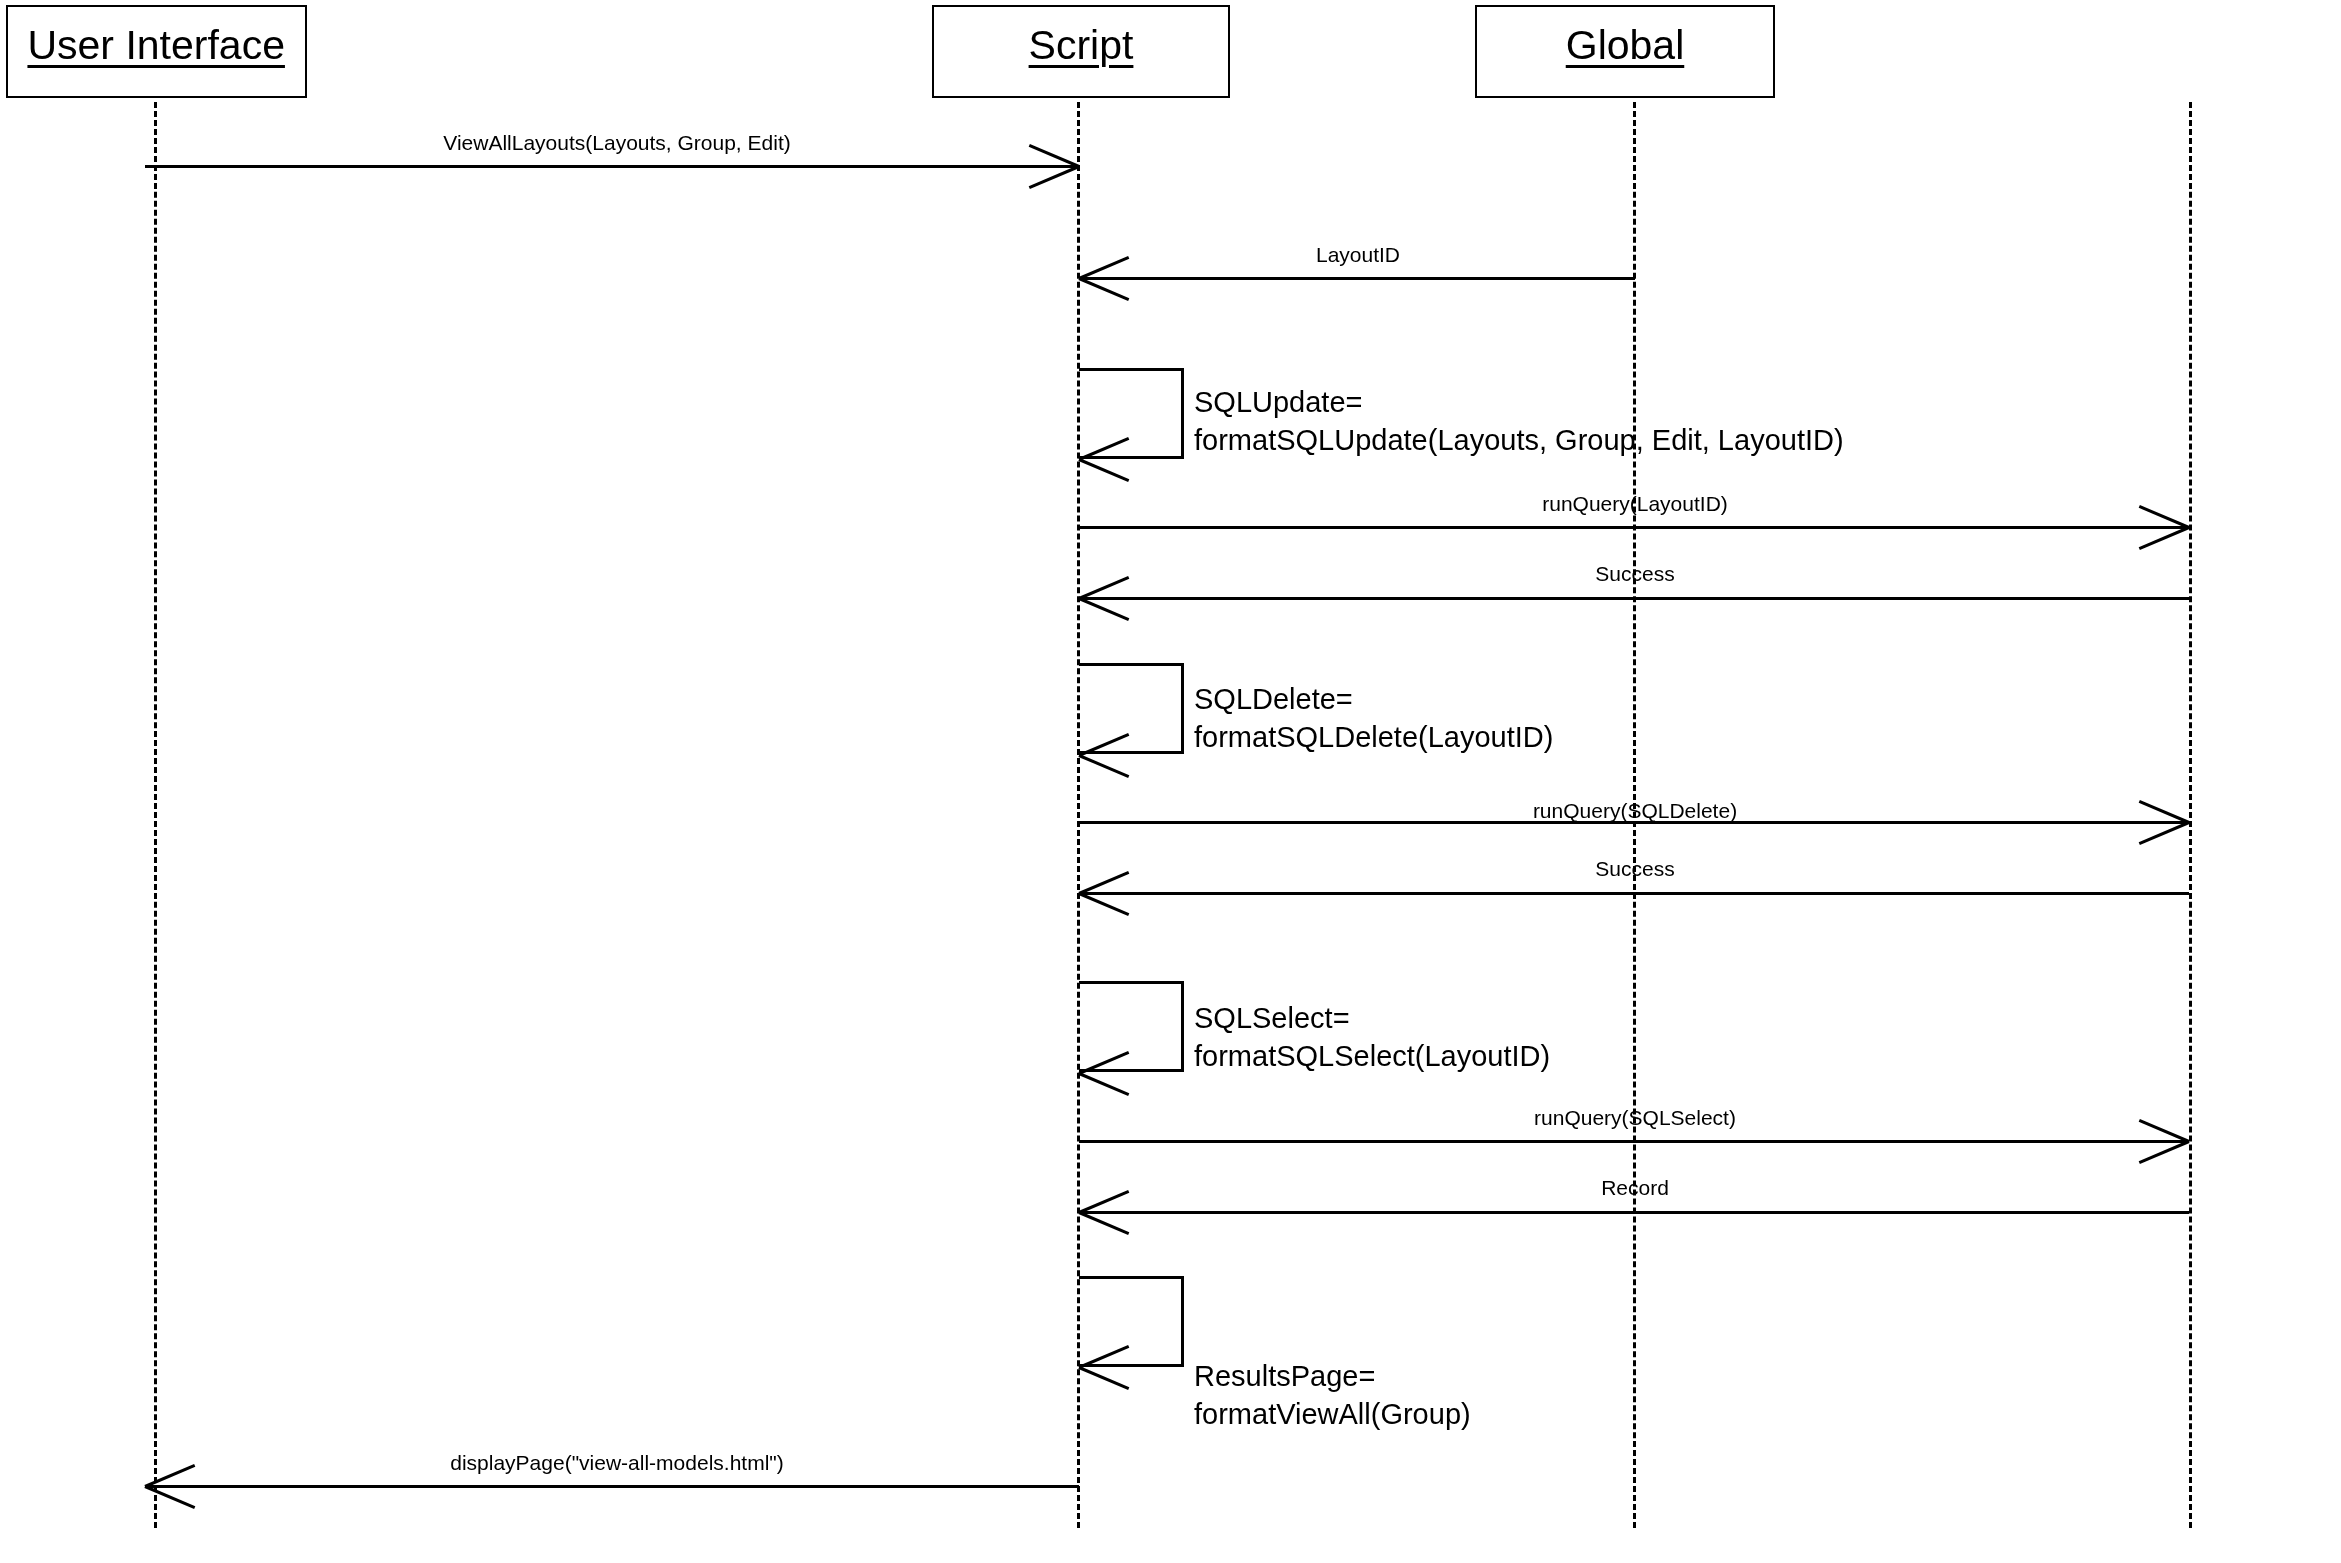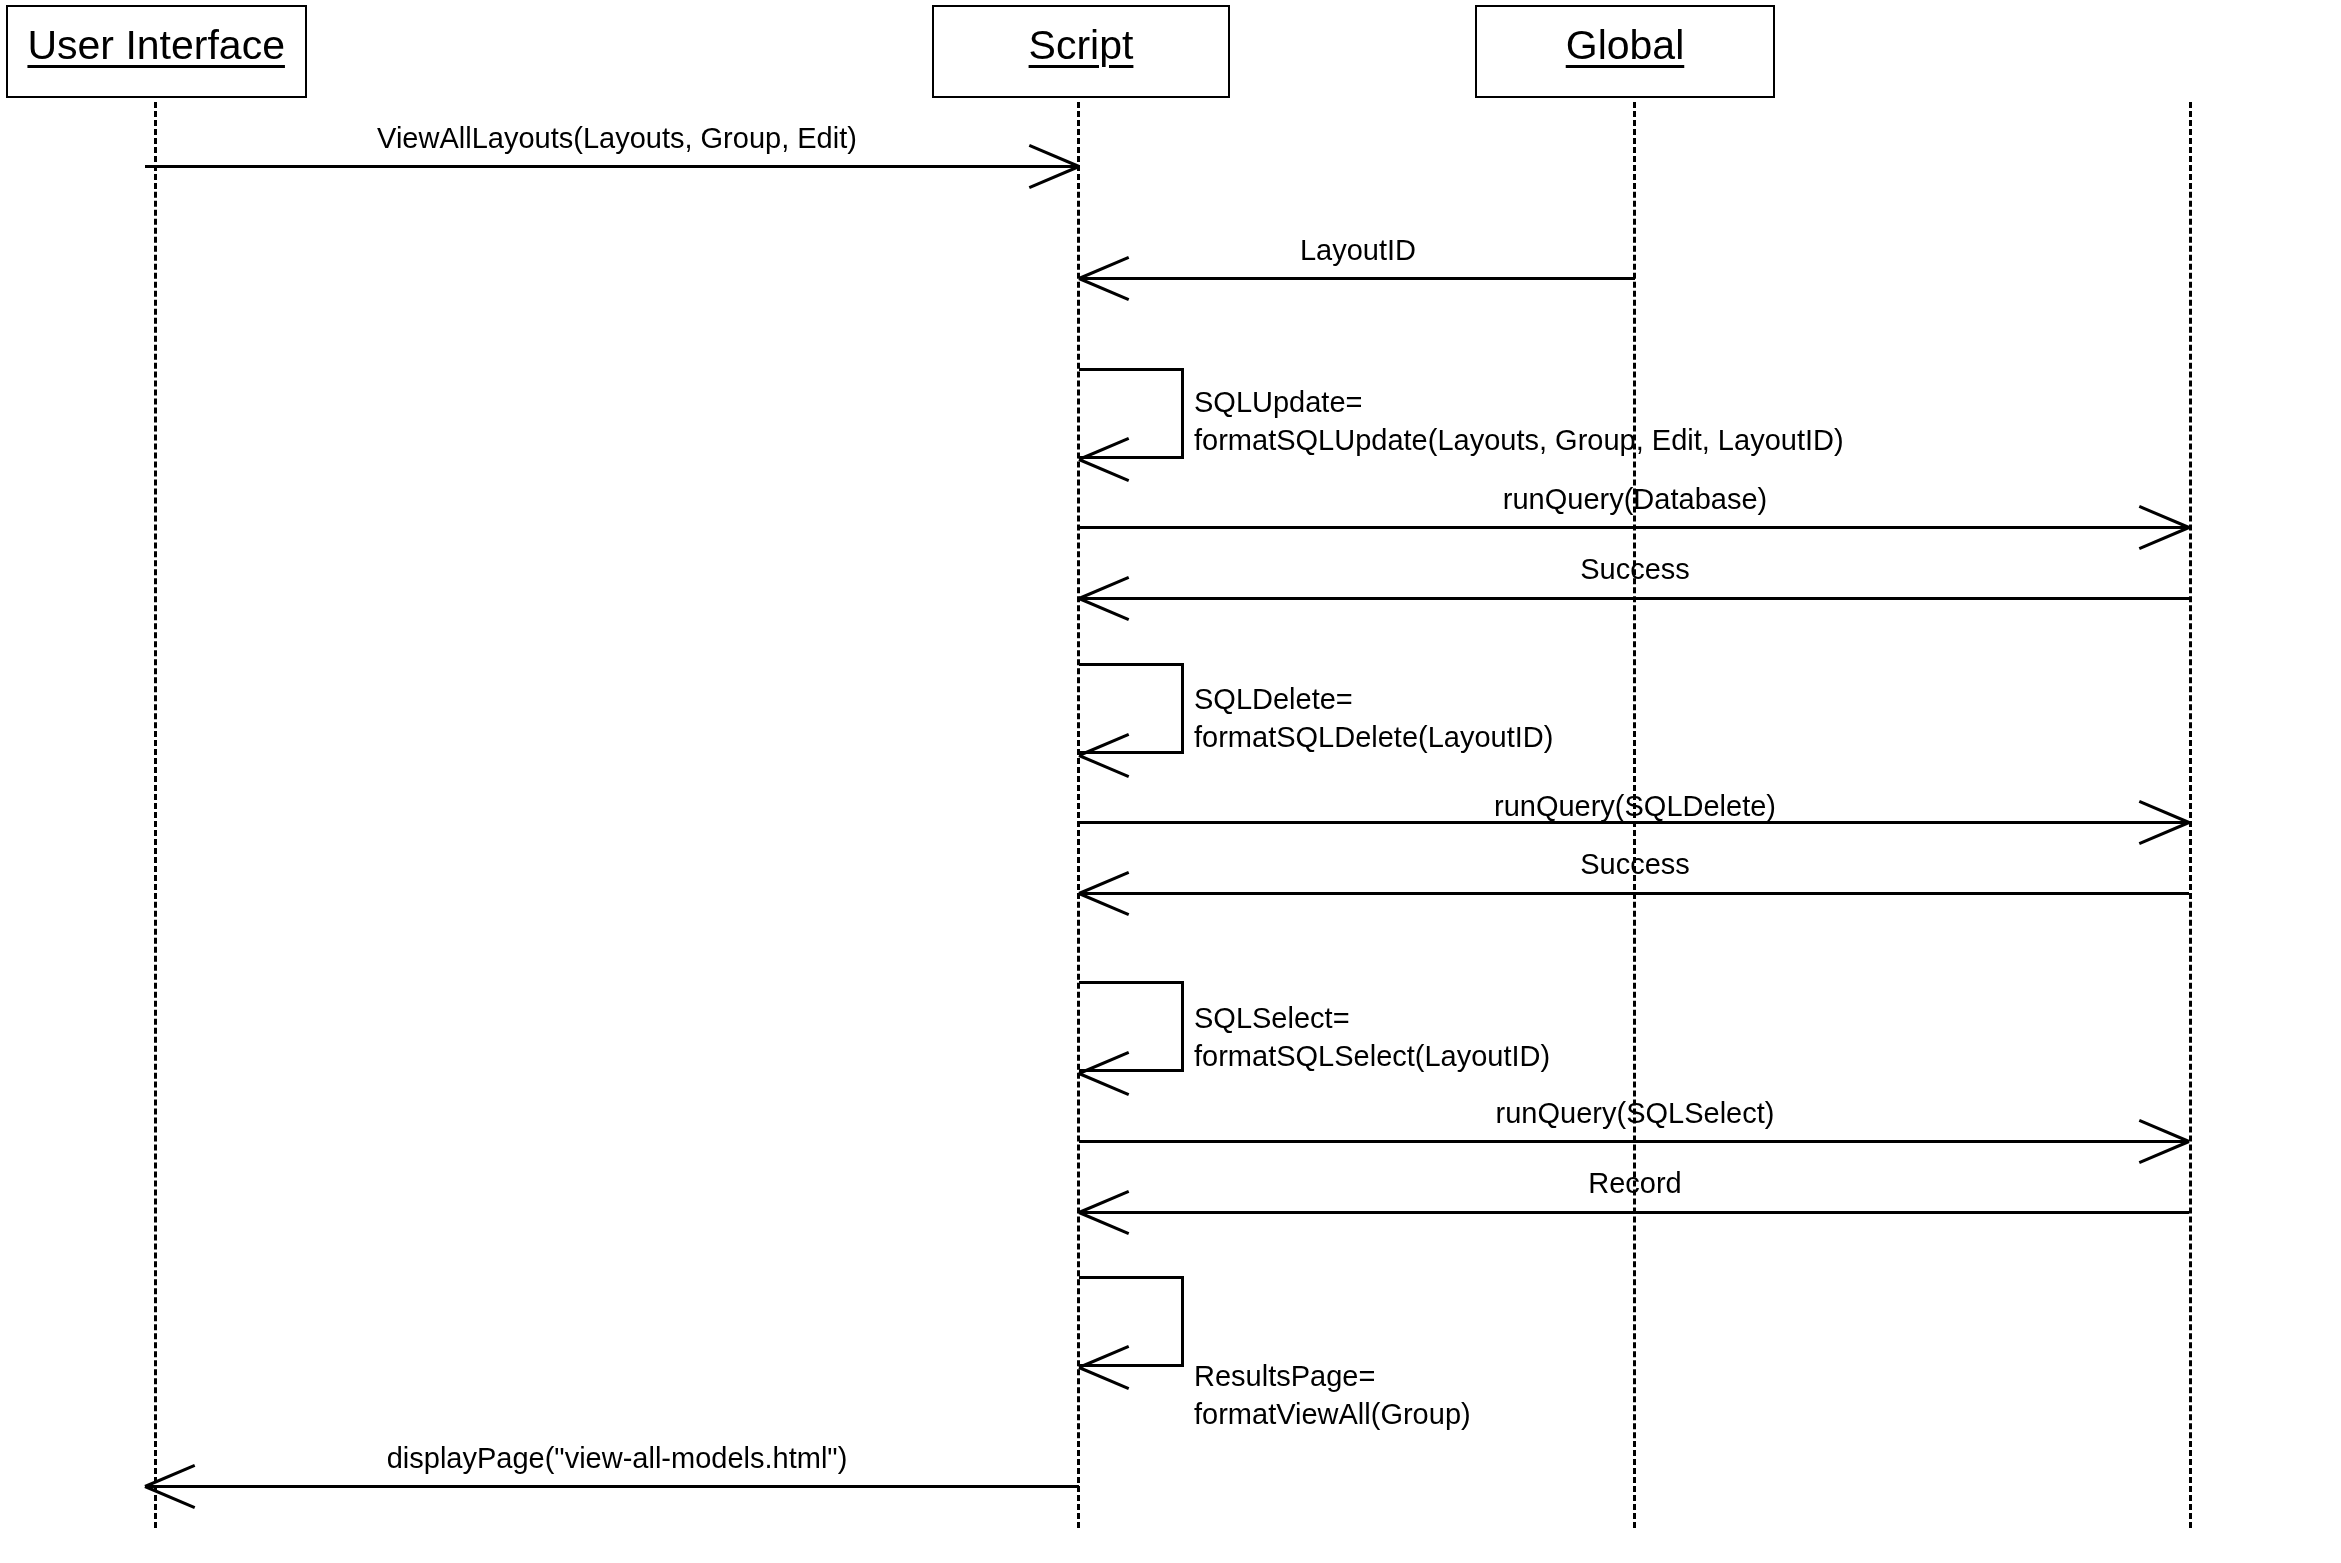--- a/index.html
+++ b/index.html
@@ -63,21 +63,21 @@
     border-top: 3.4px solid #000000;
     transform-origin: 0 50%;
   }
   .ah-right .ah-bar.up   { transform: rotate(157deg); }
   .ah-right .ah-bar.down { transform: rotate(203deg); }
   .ah-left  .ah-bar.up   { transform: rotate(-23deg); }
   .ah-left  .ah-bar.down { transform: rotate(23deg); }
 
   .msg-label {
     position: absolute;
-    font-size: 29px;
+    font-size: 21px;
     line-height: 1.06;
     white-space: nowrap;
     color: #000000;
     transform: translate(-50%, -100%);
   }
   
   .selfcall {
     position: absolute;
     box-sizing: border-box;
     border-top: 3.4px solid #000000;
@@ -139,21 +139,21 @@
   <div class="selfcall-label" style="left:1194px; top:372px;margin-top:12px;">
     <div>SQLUpdate=</div>
     <div>formatSQLUpdate(Layouts, Group, Edit, LayoutID)</div>
   </div>
 
   <div class="msg" style="left:1079px; top:526px; width:1110px;"></div>
   <div class="arrowhead ah-right" style="left:2189px; top:526px;">
     <div class="ah-bar up"></div>
     <div class="ah-bar down"></div>
   </div>
-  <div class="msg-label" style="left:1635px; top:515px;">runQuery(Database)</div>
+  <div class="msg-label" style="left:1635px; top:515px;">runQuery(LayoutID)</div>
 
   <div class="msg" style="left:1079px; top:597px; width:1110px;"></div>
   <div class="arrowhead ah-left" style="left:1079px; top:597px;">
     <div class="ah-bar up"></div>
     <div class="ah-bar down"></div>
   </div>
   <div class="msg-label" style="left:1635px; top:585px;">Success</div>
 
   <div class="selfcall" style="left:1079px; top:663px; width:105px; height:91px;"></div>
   <div class="arrowhead ah-left" style="left:1079px; top:754px;">

